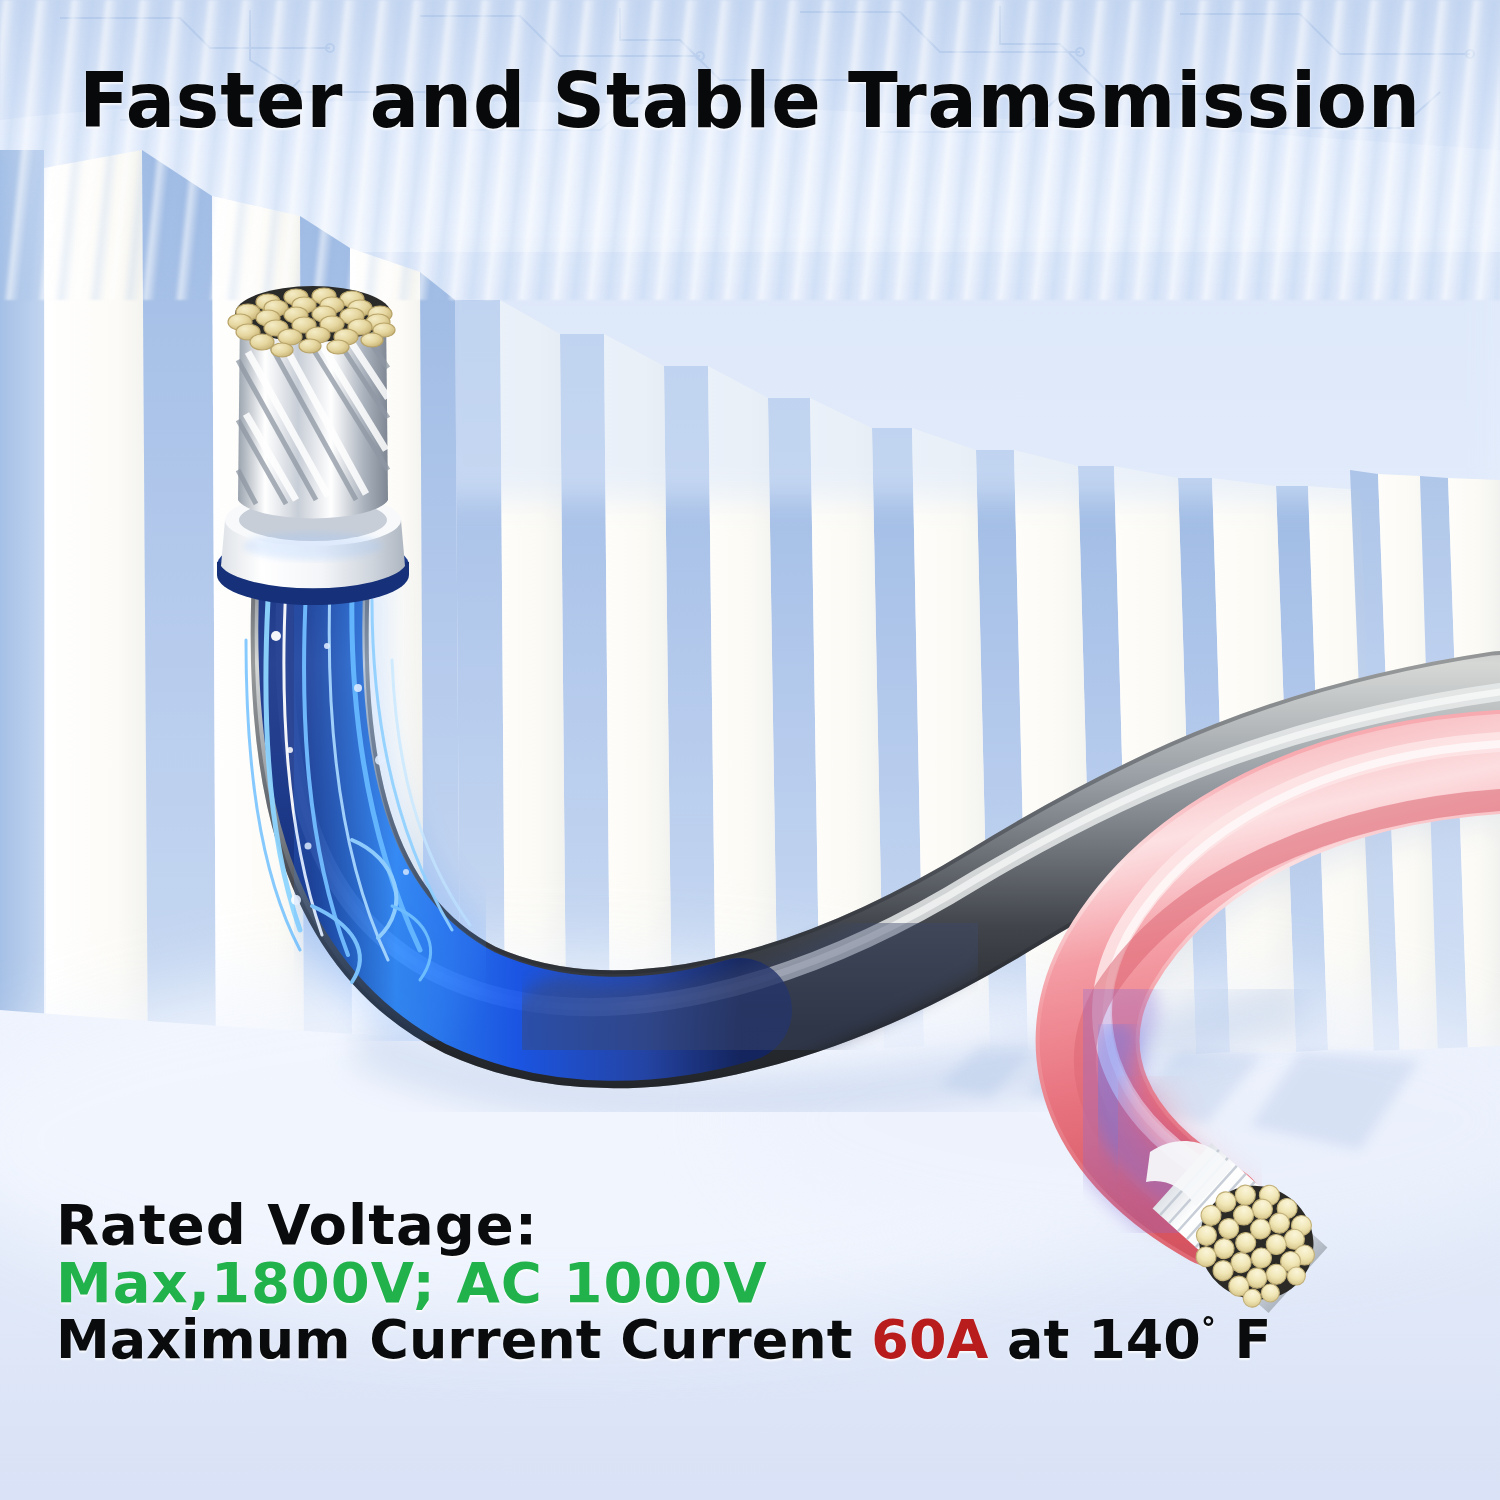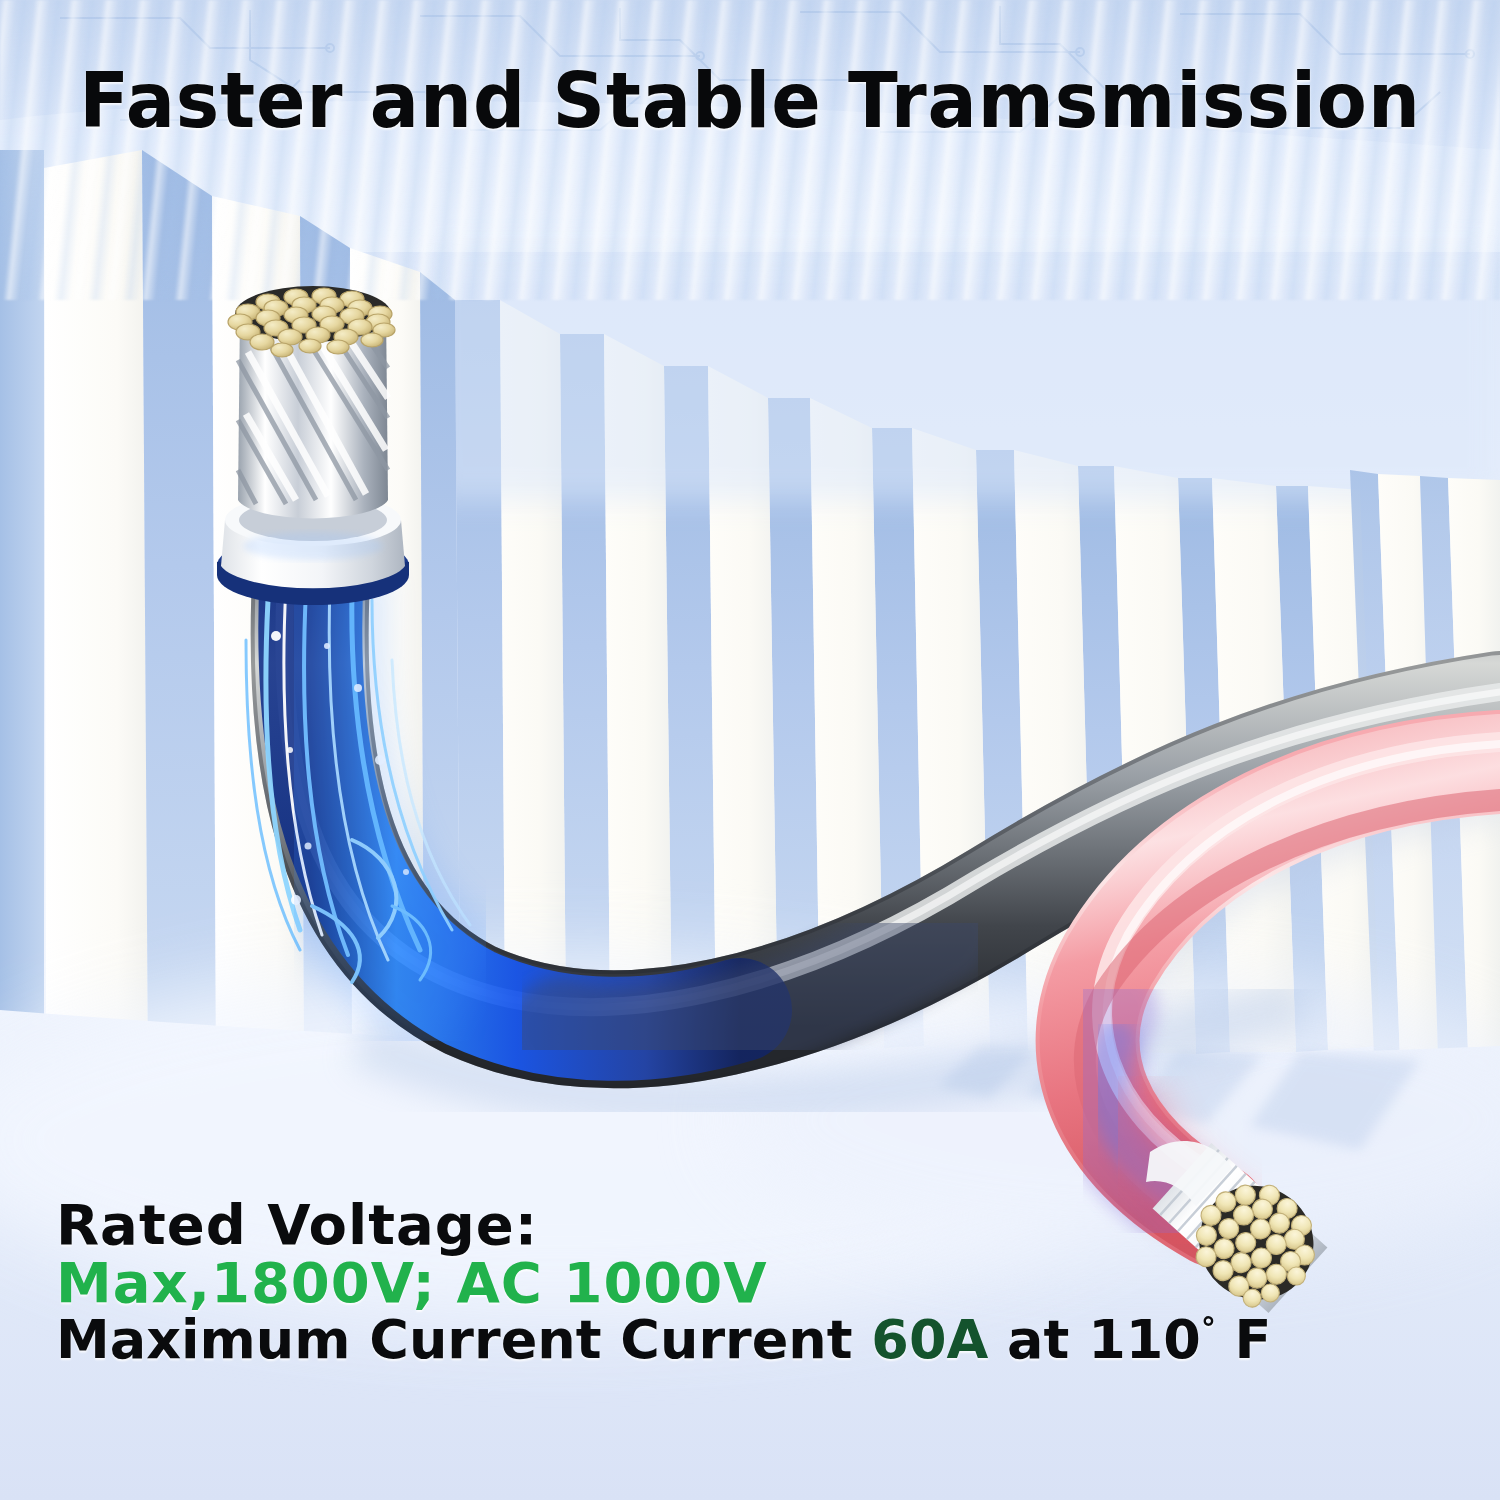--- a/index.html
+++ b/index.html
@@ -44,21 +44,21 @@
     position:absolute;left:56px;top:1164px;width:1380px;
     font-family:"DejaVu Sans", sans-serif;font-weight:700;
     line-height:1.04;
     text-shadow:0 2px 2px rgba(255,255,255,.8);
     margin-top:32px;
   }
   .spec .l1{font-size:56px;color:#0a0b0d;letter-spacing:1px;}
   .spec .l2{font-size:56px;color:#21b24c;letter-spacing:1px;}
   .spec .l3{font-size:56px;color:#21b24c;letter-spacing:1px;}
   .spec .l4{font-size:54px;color:#0a0b0d;letter-spacing:0px;white-space:nowrap;}
-  .spec .hl{color:#14532d;}
+  .spec .hl{color:#b91c1c;}
   .spec sup{font-size:.55em;vertical-align:super;}
   .spec .row{white-space:nowrap;}
 </style>
 </head>
 <body>
 
 <div id="stage">
 
   <div class="room">
 
@@ -488,18 +488,18 @@
 
   <div class="title">Faster and Stable Tramsmission</div>
 
   <div class="spec">
     <div class="row l1">Rated Voltage:</div>
     <div class="row l3">Max,1800V; AC 1000V</div>
     <div class="row l4">
       <span>Maximum Current Current</span>
       <span class="hl">60A</span>
       <span>at</span>
-      <span>110</span><sup>°</sup>
+      <span>140</span><sup>°</sup>
       <span>F</span>
     </div>
   </div>
 
 </div>
 
 </body></html>

